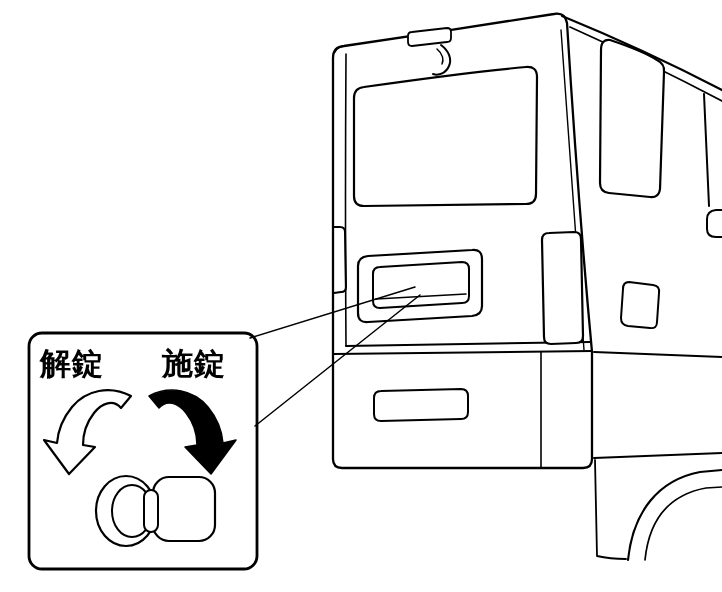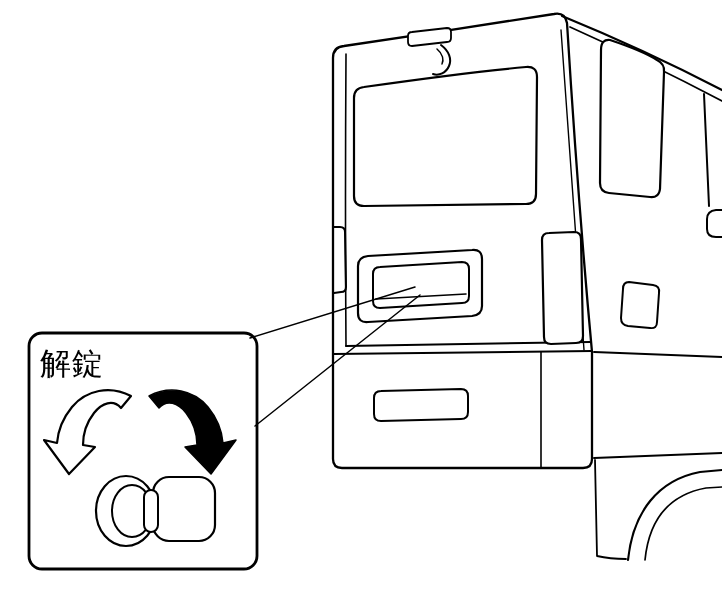--- a/index.html
+++ b/index.html
@@ -16,21 +16,21 @@
     font-family: "DejaVu Sans", sans-serif;
   }
   .stage svg.art {
     position: absolute;
     left: 0;
     top: 0;
   }
   .callout-label {
     position: absolute;
     font-size: 31px;
-    font-weight: 400;
+    font-weight: 700;
     color: #000000;
     line-height: 1;
     letter-spacing: 1px;
     white-space: nowrap;
     user-select: none;
   }
   .label-unlock { left: 40px; top: 348px; }
   .label-lock   { left: 162px; top: 348px; }
 </style>
 </head>
@@ -91,13 +91,14 @@
       <ellipse cx="126" cy="511" rx="30" ry="35" fill="#ffffff" stroke-width="2.2"></ellipse>
       <ellipse cx="132" cy="511" rx="20" ry="26" fill="#ffffff" stroke-width="2"></ellipse>
       <rect x="144" y="490" width="14" height="42" rx="7" fill="#ffffff" stroke-width="2"></rect>
     </g>
 
     <path d="M 250 338 L 415 287" stroke-width="1.5"></path>
     <path d="M 255 426 L 420 295" stroke-width="1.5"></path>
   </svg>
 
   <span class="callout-label label-unlock">解錠</span>
+  <span class="callout-label label-lock">施錠</span>
 </div>
 
 </body></html>

